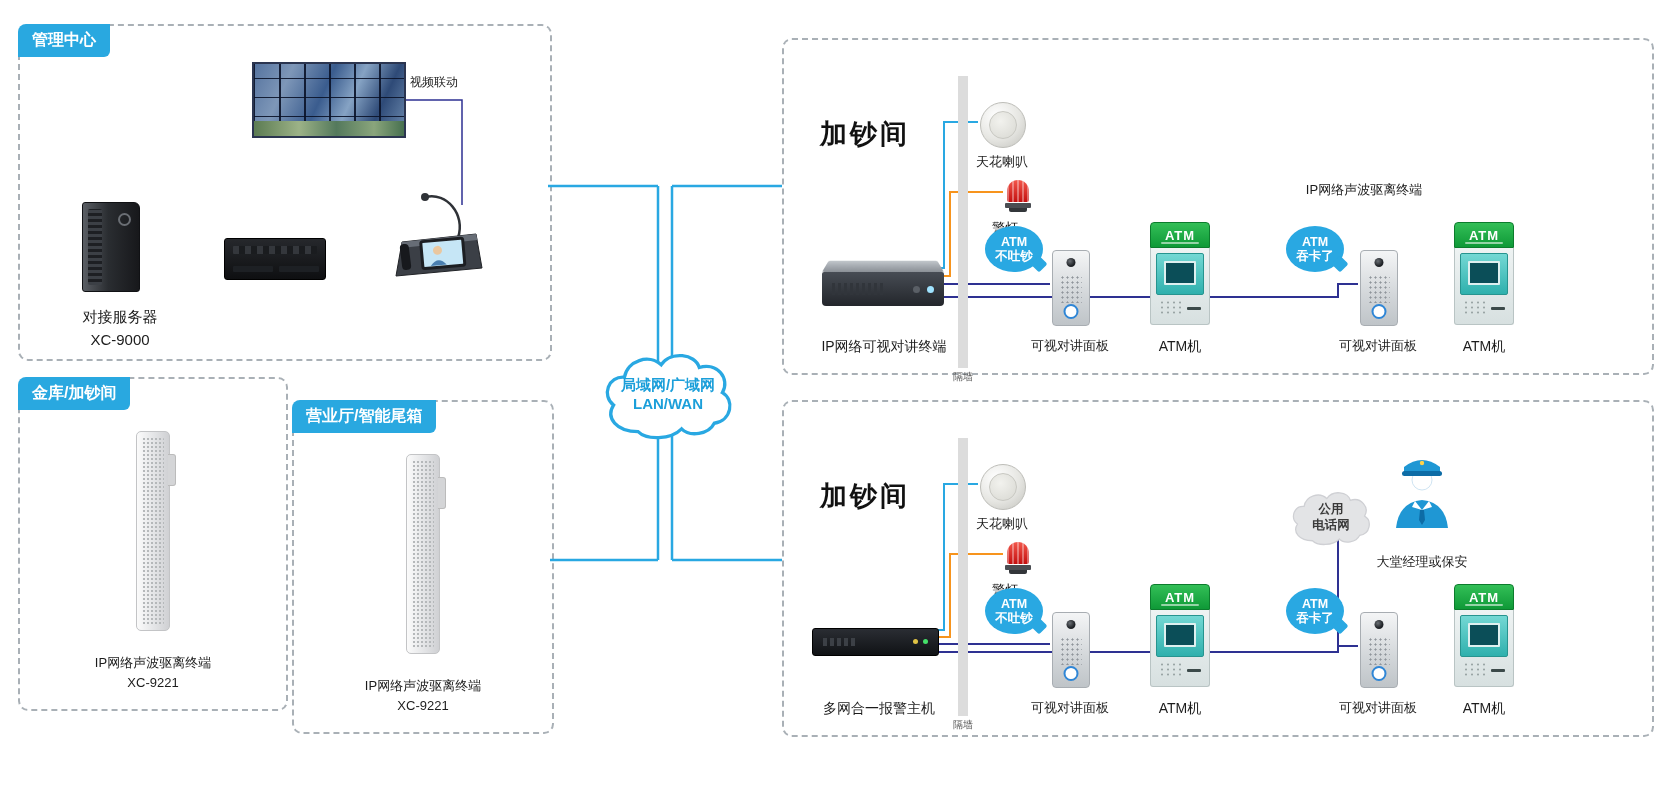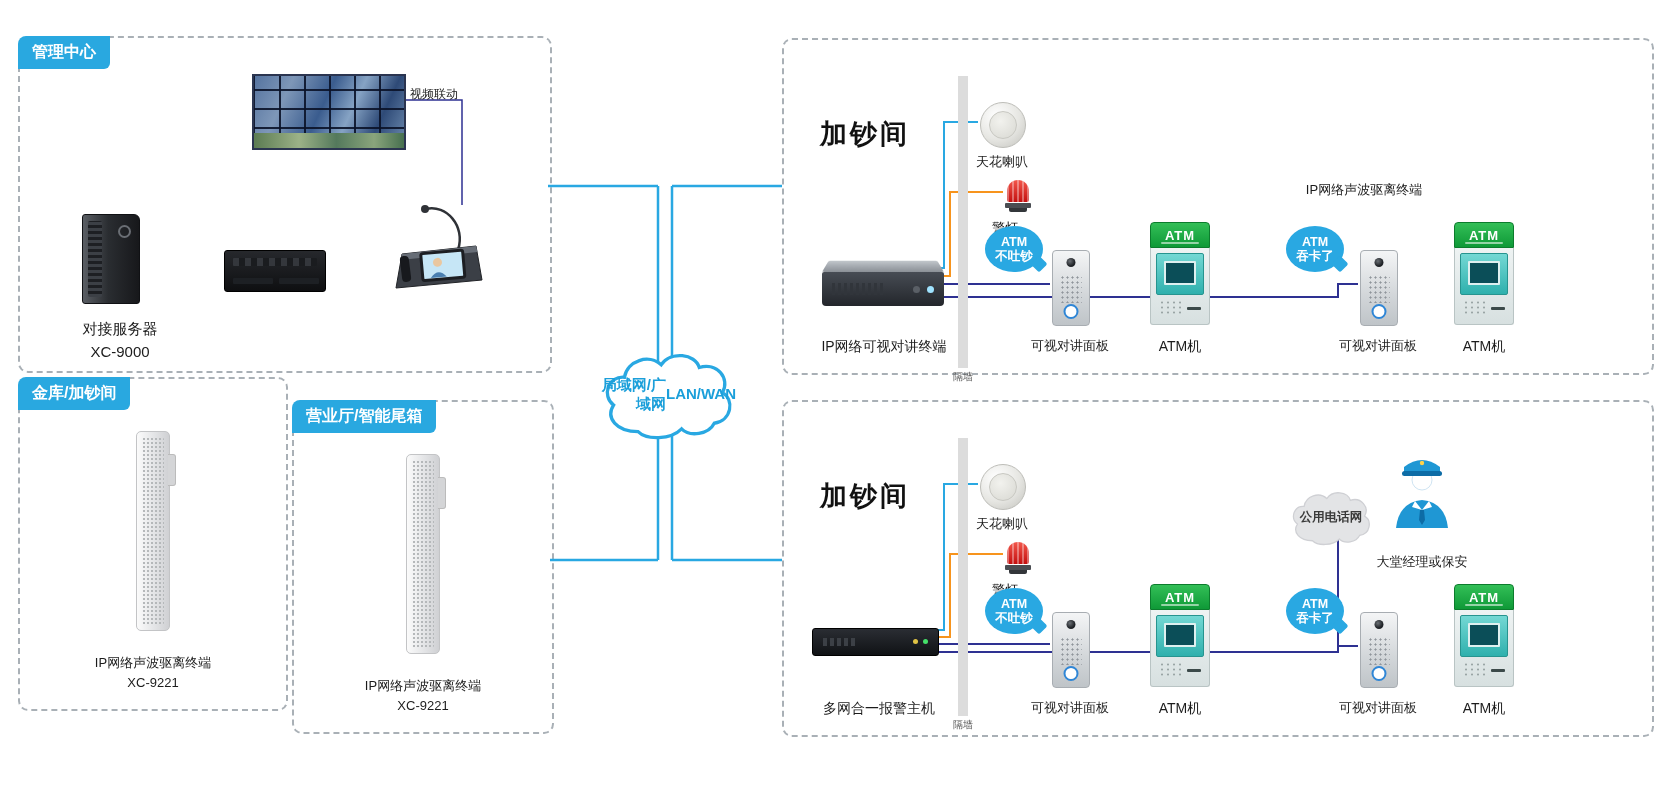--- a/index.html
+++ b/index.html
@@ -20,22 +20,22 @@
   .room-label{position:absolute;font-size:27px;font-weight:600;color:#111;letter-spacing:3px;z-index:2;}
   .wall{position:absolute;width:10px;background:#dcdcdc;z-index:1;}
   .wall-label{position:absolute;font-size:10px;color:#555;text-align:center;z-index:2;}
 
   
   #wires{position:absolute;left:0;top:0;z-index:1;pointer-events:none;}
 
   
   .cloud-wrap{position:absolute;z-index:2;}
   .cloud-wrap svg{position:absolute;inset:0;width:100%;height:100%;}
-  .cloud-text{position:absolute;inset:0;display:flex;flex-direction:row;align-items:center;
-              justify-content:center;font-weight:bold;line-height:1.3;z-index:1;text-align:right;}
+  .cloud-text{position:absolute;inset:0;display:flex;flex-direction:column;align-items:center;
+              justify-content:center;font-weight:bold;line-height:1.3;z-index:1;}
   .cloud-text.lan{color:#1b9fda;font-size:15px;}
   .cloud-text.phone{color:#3a3a3a;font-size:12.5px;}
 
   
   .videowall{position:absolute;width:150px;height:72px;border:2px solid #2b3550;z-index:2;
     background:
       repeating-linear-gradient(90deg, rgba(10,18,40,.9) 0 1.5px, transparent 1.5px 25px),
       repeating-linear-gradient(0deg, rgba(10,18,40,.9) 0 1.5px, transparent 1.5px 19px),
       linear-gradient(115deg,#55739f 0%,#7e97b8 22%,#3a5c8e 45%,#86a3c4 62%,#2e4a77 80%,#6e8cb0 100%);}
   .videowall::after{content:"";position:absolute;left:0;right:0;bottom:0;height:15px;
@@ -147,21 +147,21 @@
     </g>
     <g fill="none" stroke-width="2">
       <path stroke="#29a8e2" d="M938 630 H944 V484 H978"></path>
       <path stroke="#f7941d" d="M938 637 H950 V554 H1003"></path>
       <path stroke="#2e3192" d="M935 644 H1050"></path>
       <path stroke="#2e3192" d="M935 652 H1338 V646 H1358"></path>
       <path stroke="#2e3192" d="M1338 646 V538"></path>
     </g>
   </svg>
 
-  <section class="panel" id="box-mgmt" style="left:18px;top:36px;width:530px;height:333px">
+  <section class="panel" id="box-mgmt" style="left:18px;top:24px;width:530px;height:333px">
     <div class="hdr">管理中心</div>
 
     <div class="videowall" style="left:232px;top:36px"></div>
     <div class="small-label" style="left:390px;top:48px;width:72px">视频联动</div>
 
     <div class="server" style="left:62px;top:176px"></div>
     <div class="dev-label lg" style="left:10px;top:280px;width:180px">
       <div>对接服务器</div>
       <div>XC-9000</div>
     </div>

